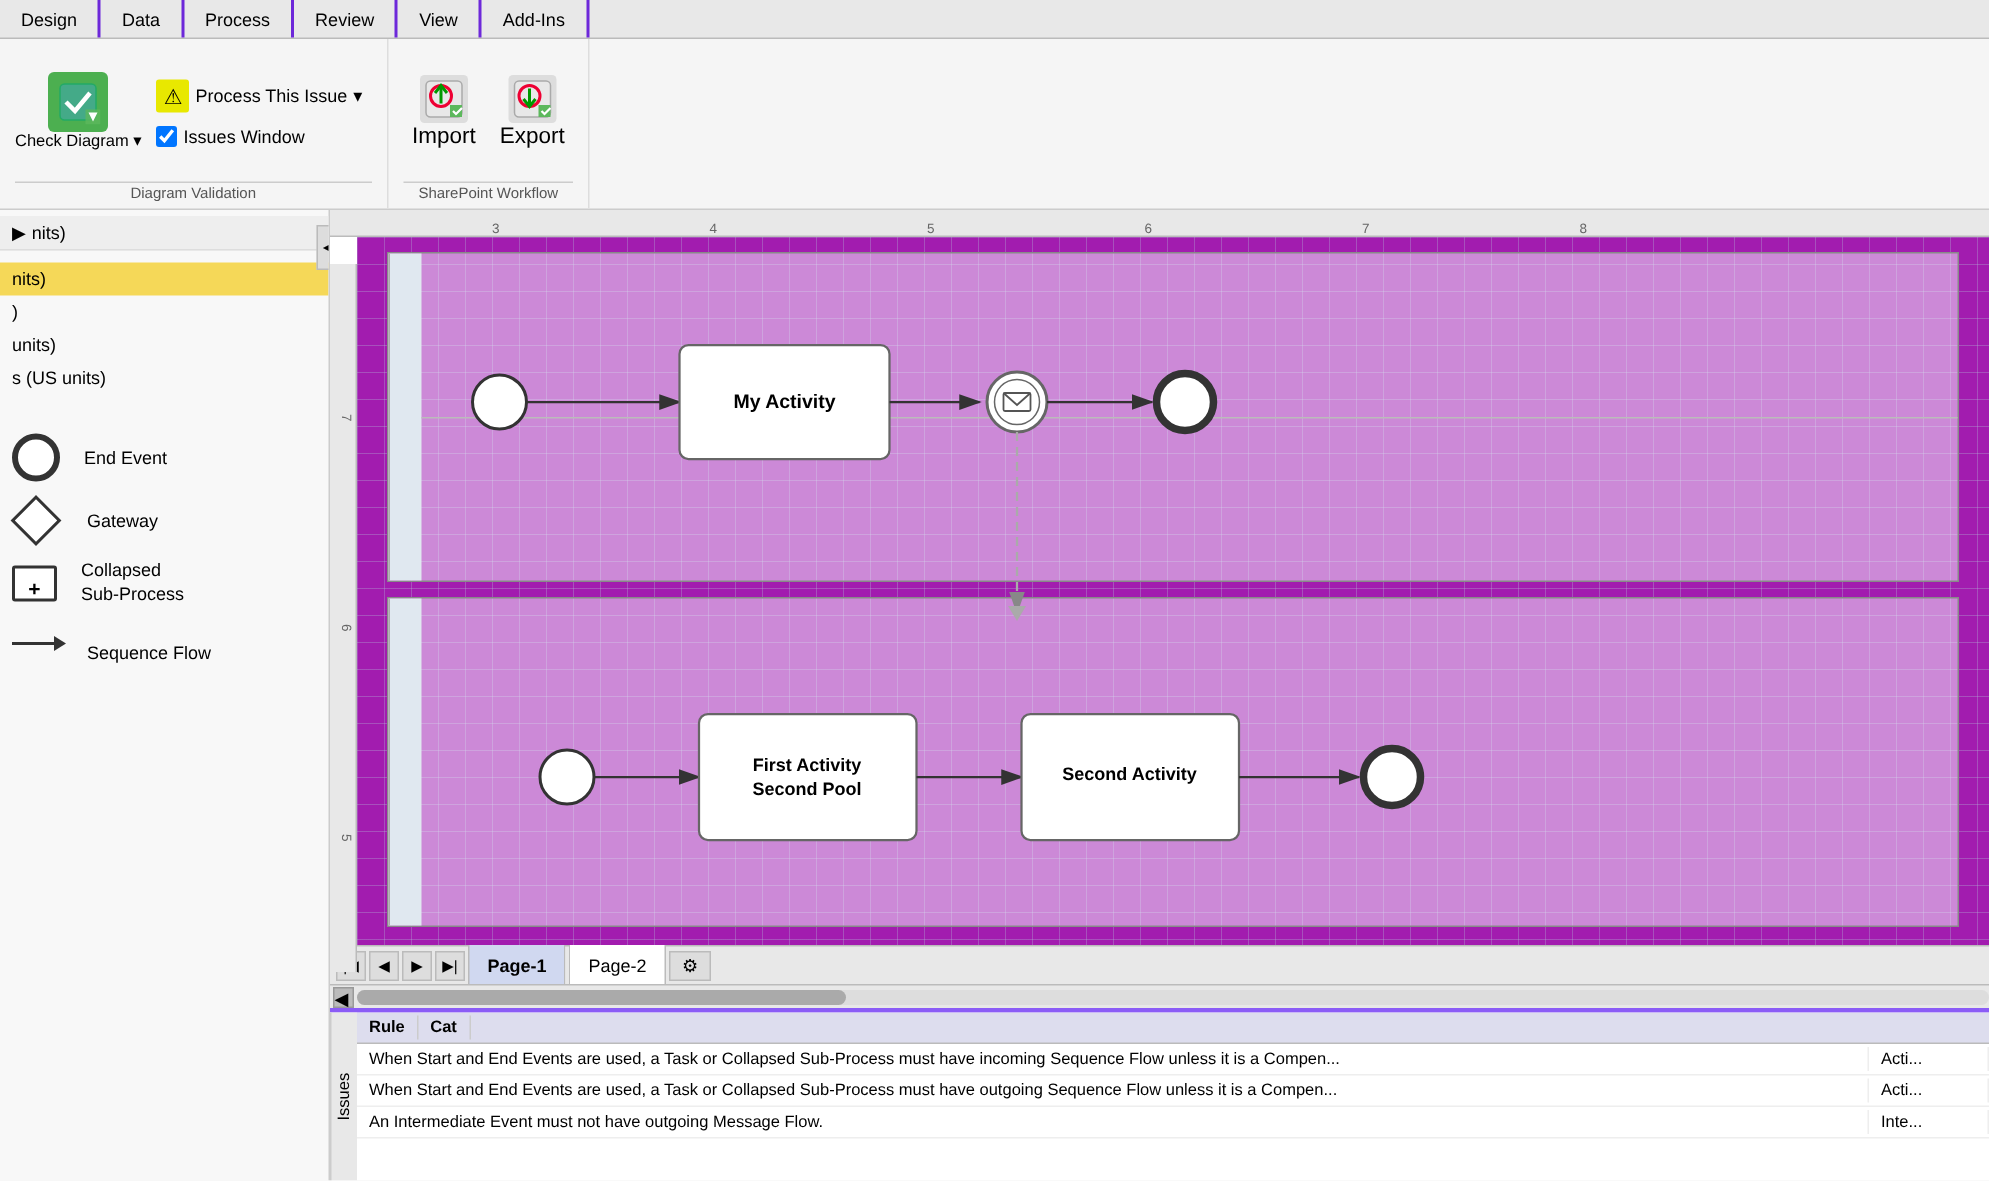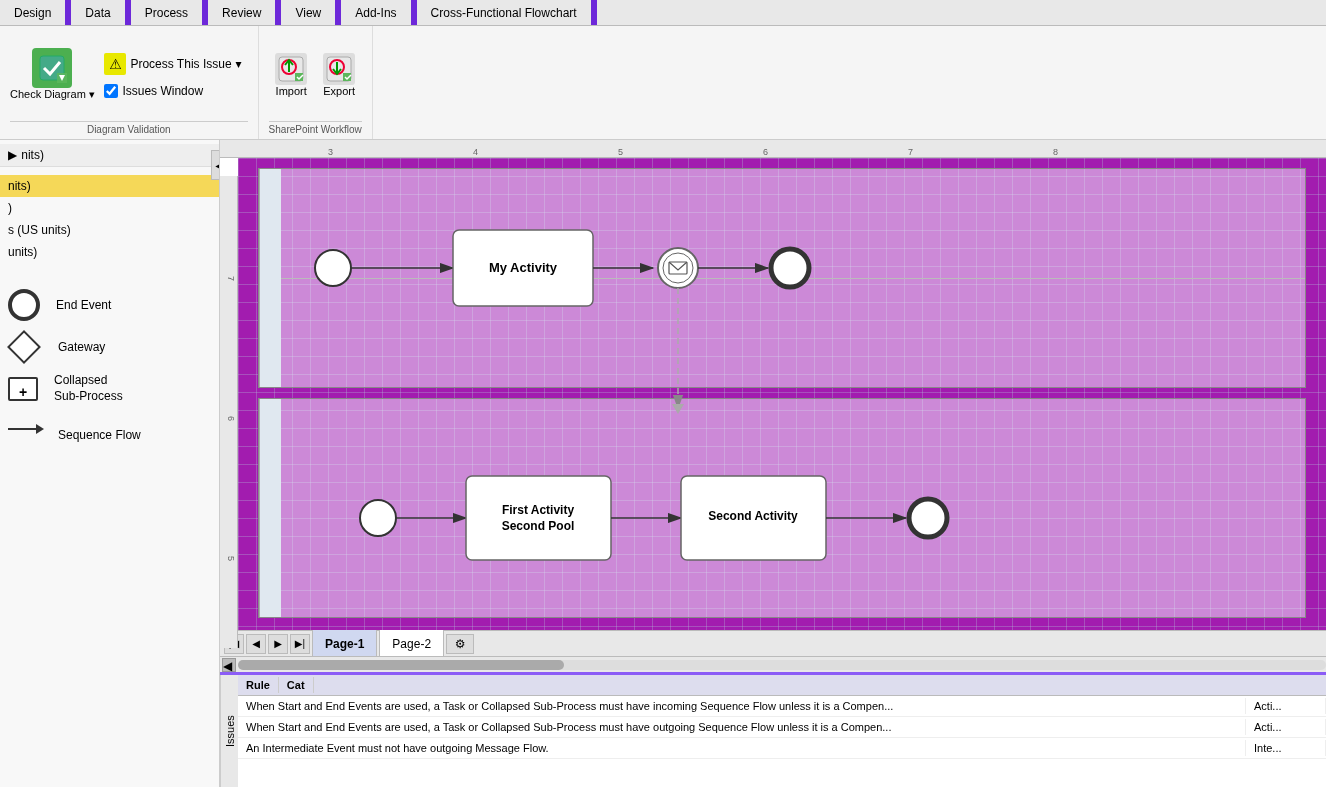--- a/index.html
+++ b/index.html
@@ -18,21 +18,21 @@
       display: flex;
       background: #e8e8e8;
       border-bottom: 1px solid #bbb;
       height: 26px;
       align-items: center;
     }
     .tab {
       padding: 3px 14px;
       cursor: pointer;
       font-size: 12px;
-      border-right: 6px solid #6d28d9;
+      border-right: 2px solid #6d28d9;
       height: 100%;
       display: flex;
       align-items: center;
     }
     .ribbon-row {
       display: flex;
       flex: 1;
       align-items: stretch;
     }
     .ribbon-group {
@@ -63,21 +63,21 @@
     .ribbon-btn-icon {
       width: 32px;
       height: 32px;
       background: #ddd;
       border-radius: 3px;
       display: flex;
       align-items: center;
       justify-content: center;
       font-size: 18px;
     }
-    .ribbon-btn-label { font-size: 11px; text-align: center; }
+    .ribbon-btn-label { font-size: 15px; text-align: center; }
     .ribbon-btns-row {
       display: flex;
       align-items: center;
       gap: 4px;
       flex: 1;
     }
     .check-diagram-btn {
       display: flex;
       flex-direction: column;
       align-items: center;
@@ -361,21 +361,20 @@
 
 <div class="toolbar">
 
   <div class="tabs-row">
     <div class="tab">Design</div>
     <div class="tab">Data</div>
     <div class="tab">Process</div>
     <div class="tab">Review</div>
     <div class="tab">View</div>
     <div class="tab">Add-Ins</div>
-    <div class="tab">Cross-Functional Flowchart</div>
   </div>
 
   <div class="ribbon-row">
 
     <div class="ribbon-group">
       <div class="ribbon-btns-row">
 
         <div class="check-diagram-btn">
           <div class="check-diagram-icon">
             <svg width="30" height="30" viewBox="0 0 30 30">
@@ -460,24 +459,24 @@
       </div>
       <div class="sidebar-item">
       </div>
       <div class="sidebar-item selected">
         <span>nits)</span>
       </div>
       <div class="sidebar-item">
         <span>)</span>
       </div>
       <div class="sidebar-item">
+        <span>units)</span>
+      </div>
+      <div class="sidebar-item">
         <span>s (US units)</span>
-      </div>
-      <div class="sidebar-item">
-        <span>units)</span>
       </div>
 
       <div style="height: 20px;"></div>
 
       <div class="sidebar-item" style="padding: 6px 8px;">
         <div class="shape-icon-circle-thick" style="width:32px;height:32px;"></div>
         <span style="margin-left:8px;">End Event</span>
       </div>
 
       <div class="sidebar-item" style="padding: 6px 8px;">

